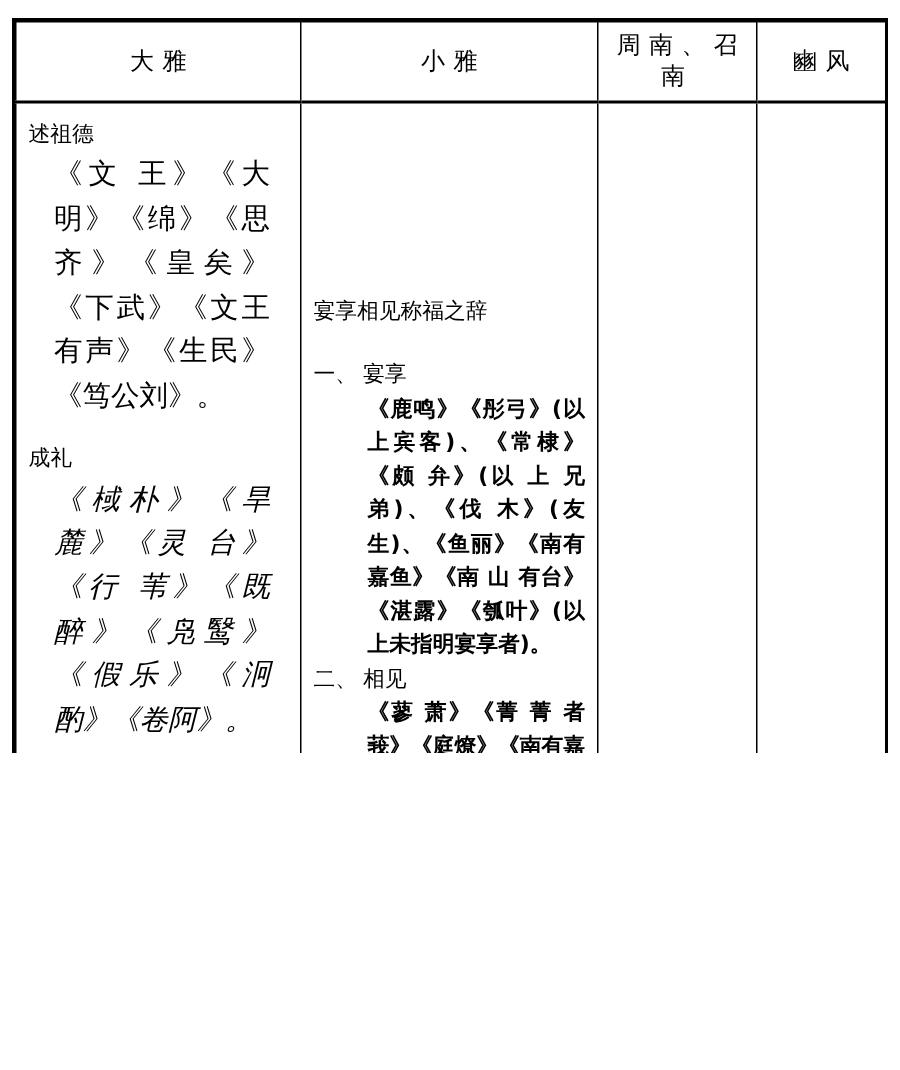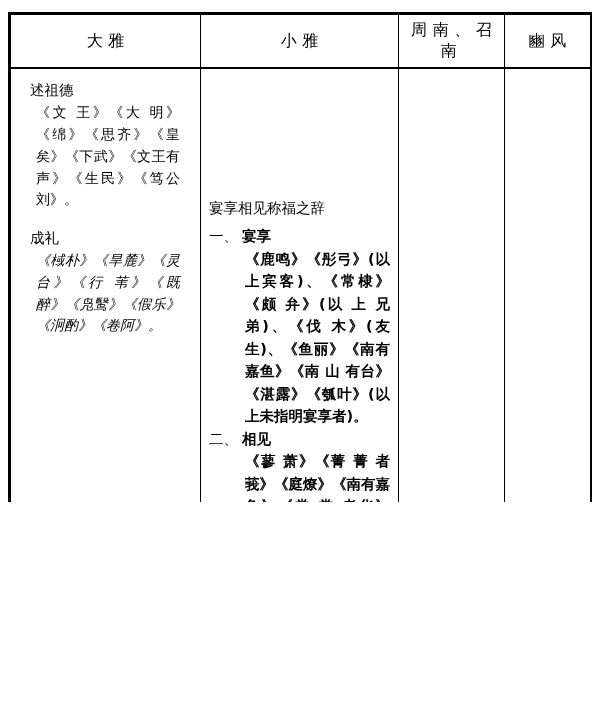--- a/index.html
+++ b/index.html
@@ -55,60 +55,59 @@
   .col-xiaoya{ width: 198px; }
   .col-zhou  { width: 106px; }
   .col-bin   { width: 86px; }
 
   .cell-inner {
     padding: 10px 8px 8px 8px;
     font-size: 14.5px;
     line-height: 1.55;
   }
   .section-title {
-    margin: 0 0 1px 11px;
+    margin: 0 0 1px 0;
     font-size: 14.5px;
     line-height: 1.55;
   }
   .section-body {
     margin: 0 12px 16px 0;
     padding-left: 17px;
-    font-size: 14px;
+    font-size: 19px;
     line-height: 1.55;
     text-align: justify;
     text-justify: inter-ideograph;
     word-break: break-all;
   }
   .section-body.last { margin-bottom: 0; font-style: italic; }
 
   .xiaoya-inner {
     padding: 0 8px 8px 8px;
     font-size: 14.5px;
     line-height: 1.55;
   }
   .lead {
-    margin: 0 0 6px 0;
+    margin: 0 0 20px 0;
     line-height: 1.55;
   }
   .item {
     margin: 0;
     display: flex;
     align-items: flex-start;
   }
   .item-label {
     flex: 0 0 auto;
     white-space: nowrap;
   }
   .item-text {
     flex: 1 1 auto;
     padding-left: 4px;
     text-align: justify;
     text-justify: inter-ideograph;
     word-break: break-all;
-    font-weight: bold;
   }
   .item-sub {
     margin: 0;
     padding-left: 36px;
     text-align: justify;
     text-justify: inter-ideograph;
     word-break: break-all;
     font-weight: bold;
   }
   .spacer-top { height: 128px; }

